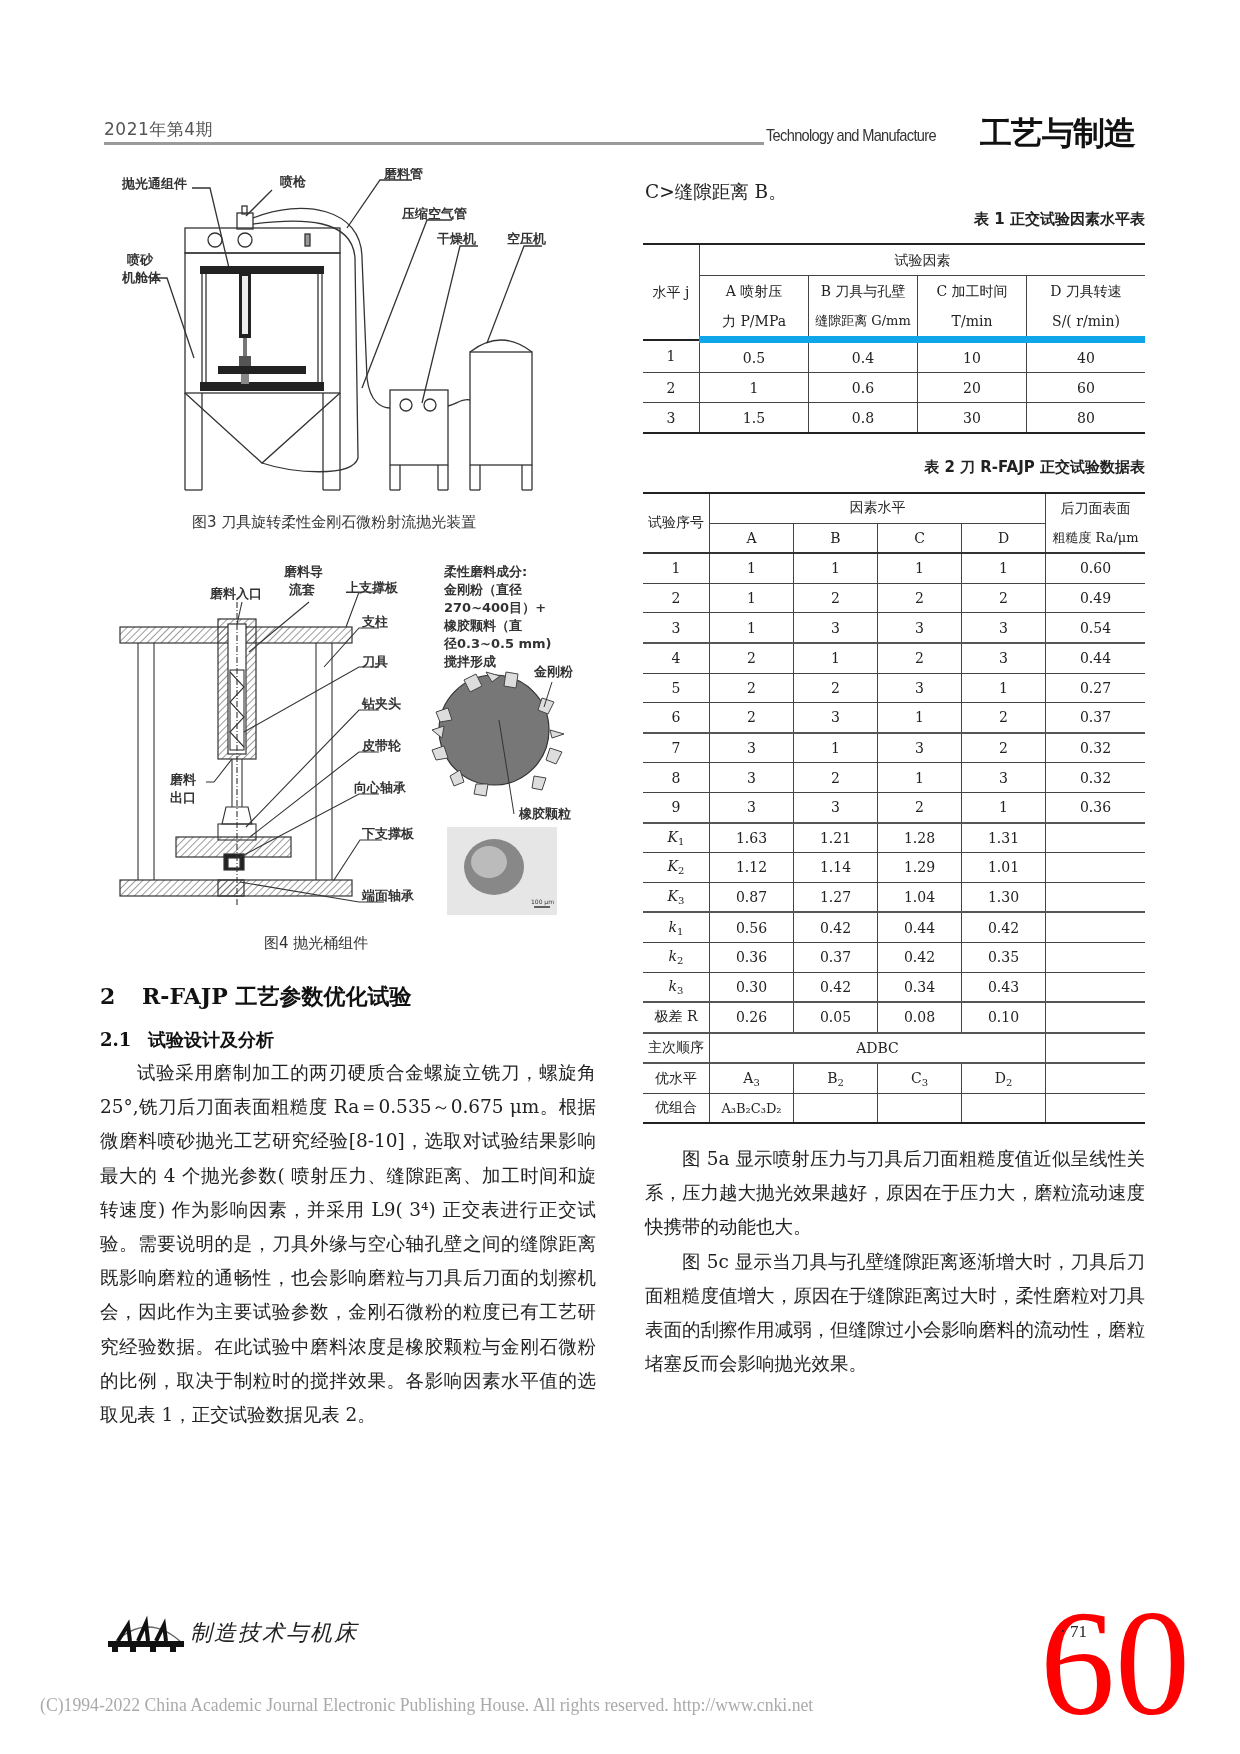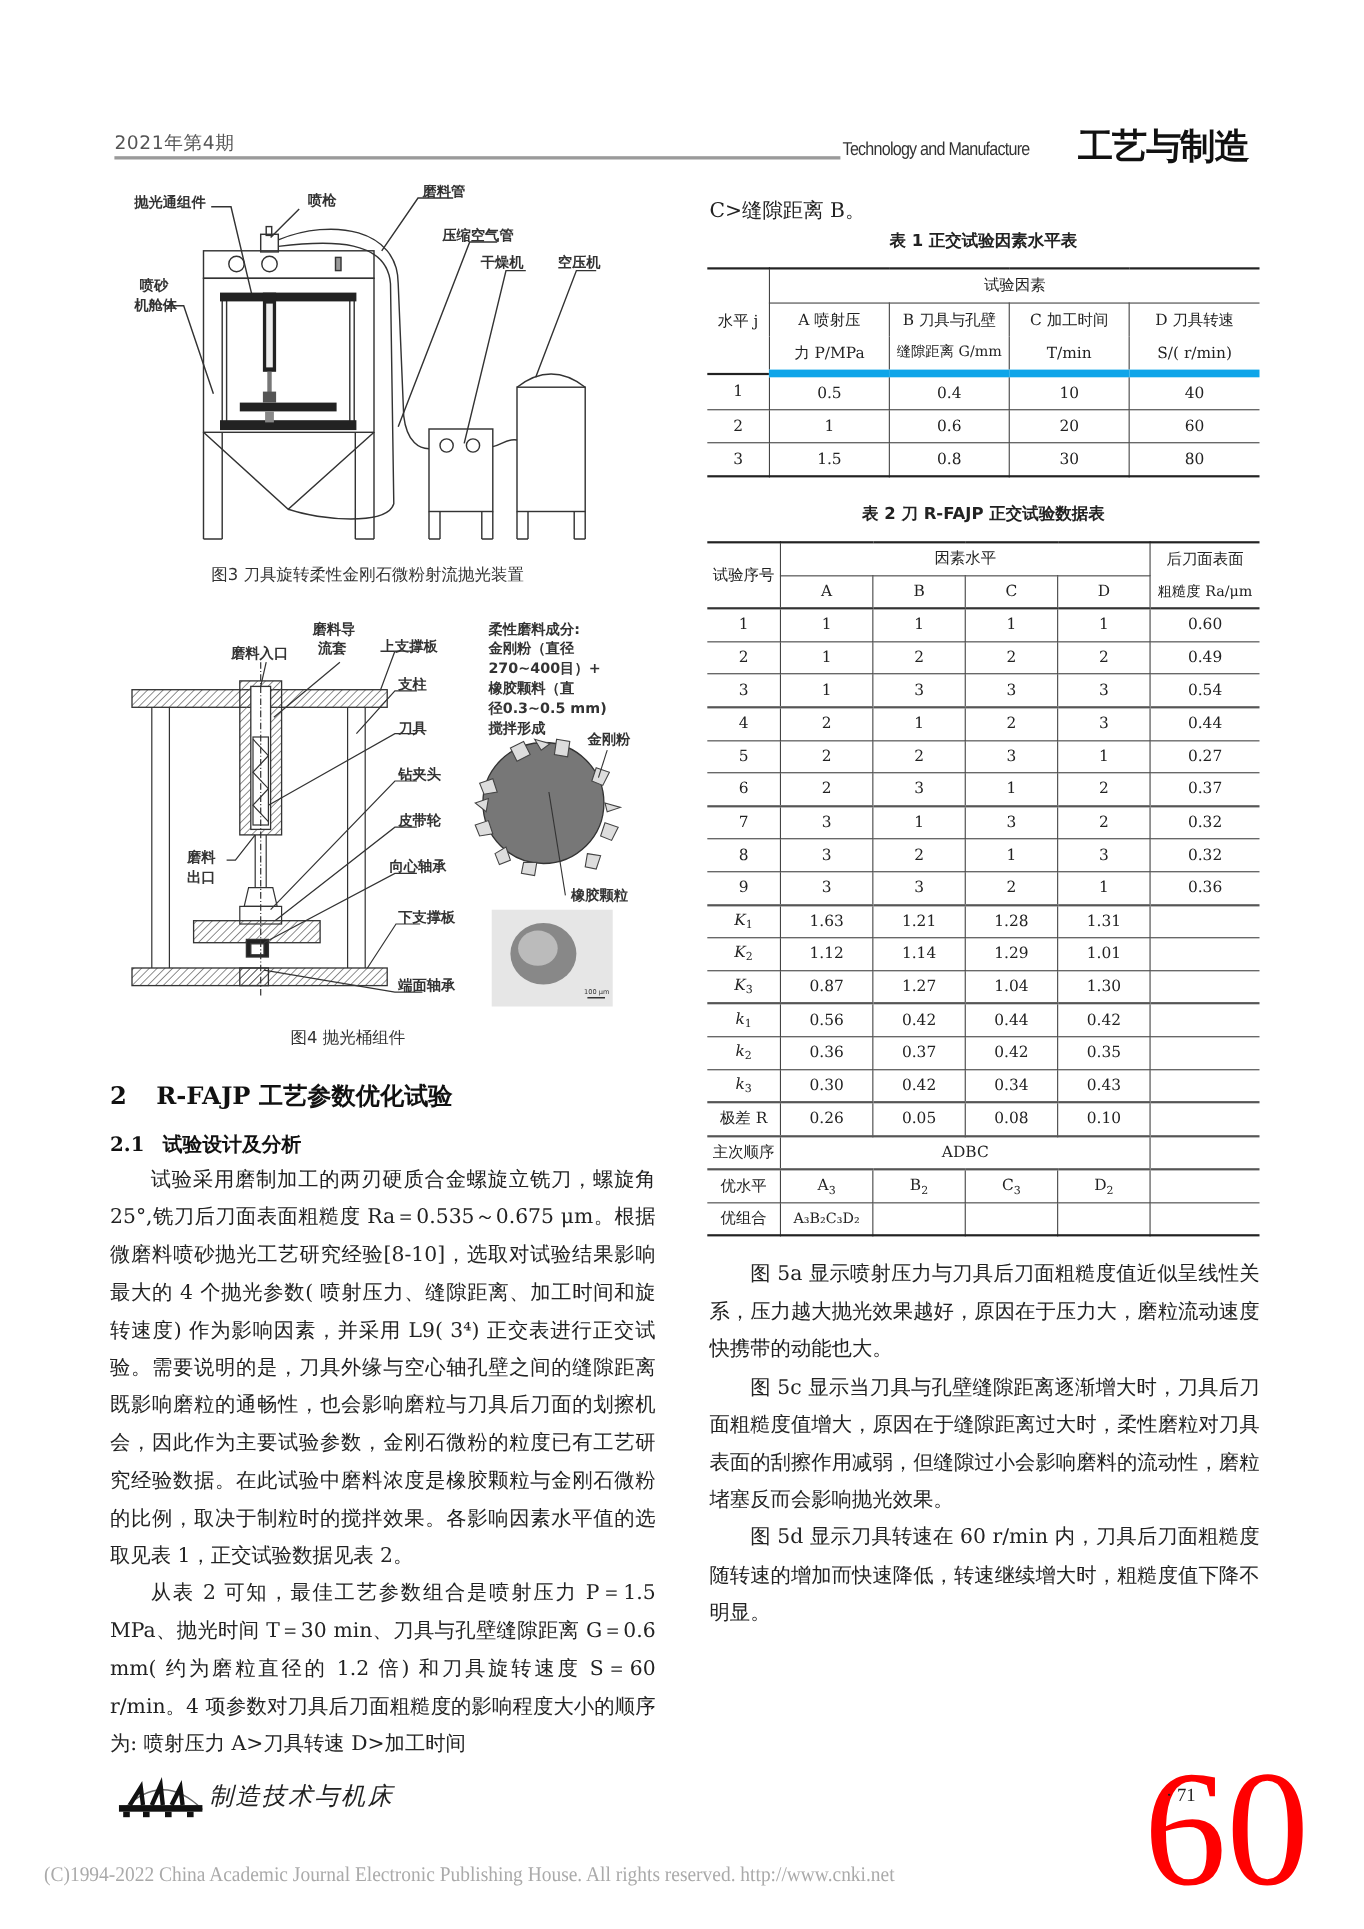--- a/index.html
+++ b/index.html
@@ -18,21 +18,21 @@
   
   .h2{left:100px;top:982px;font-size:22px;font-weight:bold;color:#111;}
   .h2 .num{display:inline-block;width:42px;}
   .h3{left:100px;top:1028px;font-size:18px;font-weight:bold;color:#111;}
   .h3 .num{display:inline-block;width:48px;}
   .para{font-size:18.5px;line-height:34.2px;color:#222;text-align:justify;text-justify:inter-character;}
   .para p{margin:0;text-indent:2em;}
   .para p.noind{text-indent:0;}
   .col-l{left:100px;width:496px;}
   .col-r{left:645px;width:500px;}
-  .tcap{font-family:"DejaVu Sans",sans-serif;font-weight:bold;font-size:15px;color:#222;text-align:center;}
+  .tcap{font-family:"DejaVu Sans",sans-serif;font-weight:bold;font-size:15px;color:#222;text-align:right;}
   table{border-collapse:collapse;font-size:14px;color:#222;}
   td,th{text-align:center;font-weight:normal;padding:0;}
   .t1{left:643px;top:243px;width:502px;border-top:2.5px solid #222;border-bottom:2.5px solid #222;}
   .t1 td{border:1px solid #444;height:29px;}
   .t1 tr td:first-child{border-left:none;}
   .t1 tr td:last-child{border-right:none;}
   .t1 .hd td{height:28px;line-height:30px;}
   .t1 .hdbot td{border-bottom:7px solid #0ea5e9;}
   .t2{left:643px;top:492px;width:502px;border-top:2.5px solid #222;border-bottom:2.5px solid #222;}
   .t2 td{border:1px solid #444;height:28.6px;}
@@ -232,21 +232,20 @@
 
 <div class="abs h2">
   <span class="num">2</span><span>R-FAJP 工艺参数优化试验</span>
 </div>
 <div class="abs h3">
   <span class="num">2.1</span><span>试验设计及分析</span>
 </div>
 
 <div class="abs para col-l" style="top:1056px;">
   <p>试验采用磨制加工的两刃硬质合金螺旋立铣刀，螺旋角 25°,铣刀后刀面表面粗糙度 Ra＝0.535～0.675 μm。根据微磨料喷砂抛光工艺研究经验[8-10]，选取对试验结果影响最大的 4 个抛光参数( 喷射压力、缝隙距离、加工时间和旋转速度) 作为影响因素，并采用 L9( 3⁴) 正交表进行正交试验。需要说明的是，刀具外缘与空心轴孔壁之间的缝隙距离既影响磨粒的通畅性，也会影响磨粒与刀具后刀面的划擦机会，因此作为主要试验参数，金刚石微粉的粒度已有工艺研究经验数据。在此试验中磨料浓度是橡胶颗粒与金刚石微粉的比例，取决于制粒时的搅拌效果。各影响因素水平值的选取见表 1，正交试验数据见表 2。</p>
-  <p>从表 2 可知，最佳工艺参数组合是喷射压力 P＝1.5 MPa、抛光时间 T＝30 min、刀具与孔壁缝隙距离 G＝0.6 mm( 约为磨粒直径的 1.2 倍) 和刀具旋转速度 S＝60 r/min。4 项参数对刀具后刀面粗糙度的影响程度大小的顺序为: 喷射压力 A&gt;刀具转速 D&gt;加工时间</p>
 </div>
 
 <div class="abs para col-r" style="top:175px;">
   <p class="noind">C&gt;缝隙距离 B。</p>
 </div>
 
 <div class="abs tcap" style="left:643px;top:210px;width:502px;">表 1   正交试验因素水平表</div>
 <table class="abs t1">
   <tbody>
       <tr class="hd">
@@ -458,21 +457,20 @@
     <td></td>
     <td></td>
     <td></td>
   </tr>
 </tbody>
   </table>
 
 <div class="abs para col-r" style="top:1142px;">
   <p>图 5a 显示喷射压力与刀具后刀面粗糙度值近似呈线性关系，压力越大抛光效果越好，原因在于压力大，磨粒流动速度快携带的动能也大。</p>
   <p>图 5c 显示当刀具与孔壁缝隙距离逐渐增大时，刀具后刀面粗糙度值增大，原因在于缝隙距离过大时，柔性磨粒对刀具表面的刮擦作用减弱，但缝隙过小会影响磨料的流动性，磨粒堵塞反而会影响抛光效果。</p>
-  <p>图 5d 显示刀具转速在 60 r/min 内，刀具后刀面粗糙度随转速的增加而快速降低，转速继续增大时，粗糙度值下降不明显。</p>
 </div>
 
 <div class="abs logo">
   <svg width="80" height="42" viewBox="0 0 80 42">
     <path d="M4 30 Q40 -6 76 30" fill="none" stroke="#666" stroke-width="1.2"></path>
     <rect x="0" y="26" width="76" height="6" fill="#111"></rect>
     <path d="M10 26 L20 10 L22 26 M30 26 L38 8 L40 26 M48 26 L56 10 L58 26" stroke="#111" stroke-width="4" fill="none"></path>
     <rect x="4" y="32" width="6" height="5" fill="#111"></rect>
       <rect x="22" y="32" width="6" height="5" fill="#111"></rect>
     <rect x="42" y="32" width="6" height="5" fill="#111"></rect>

